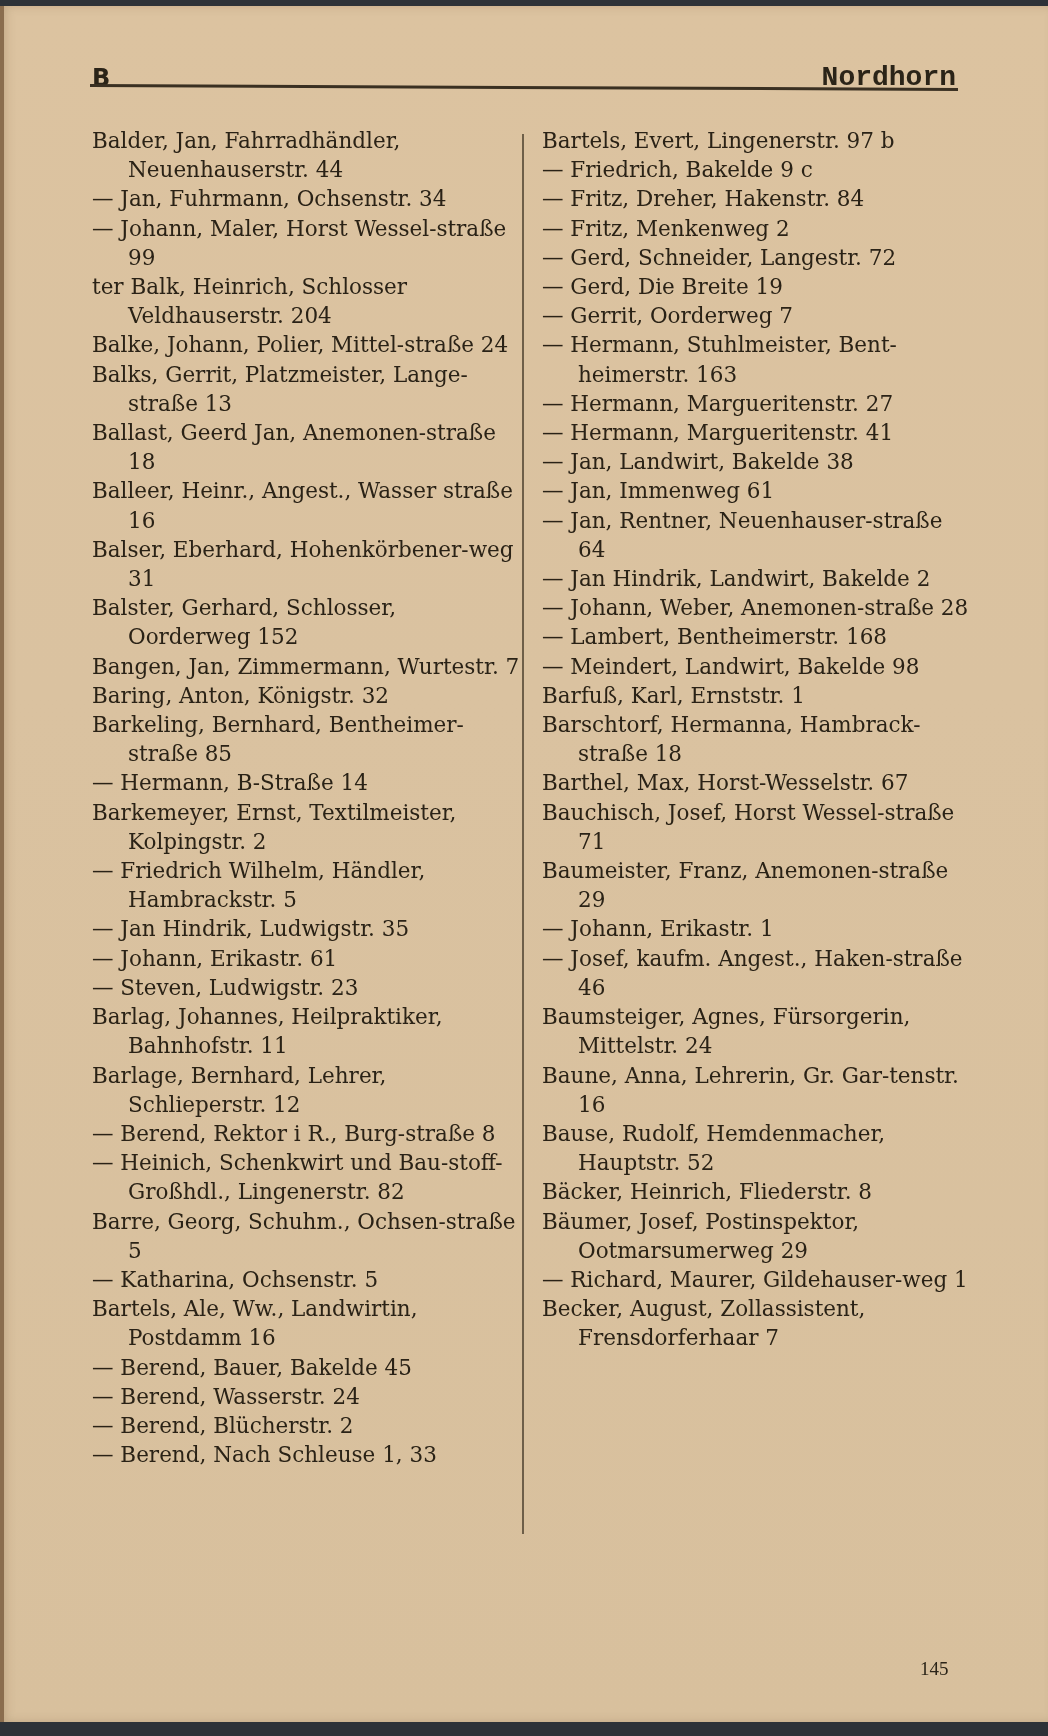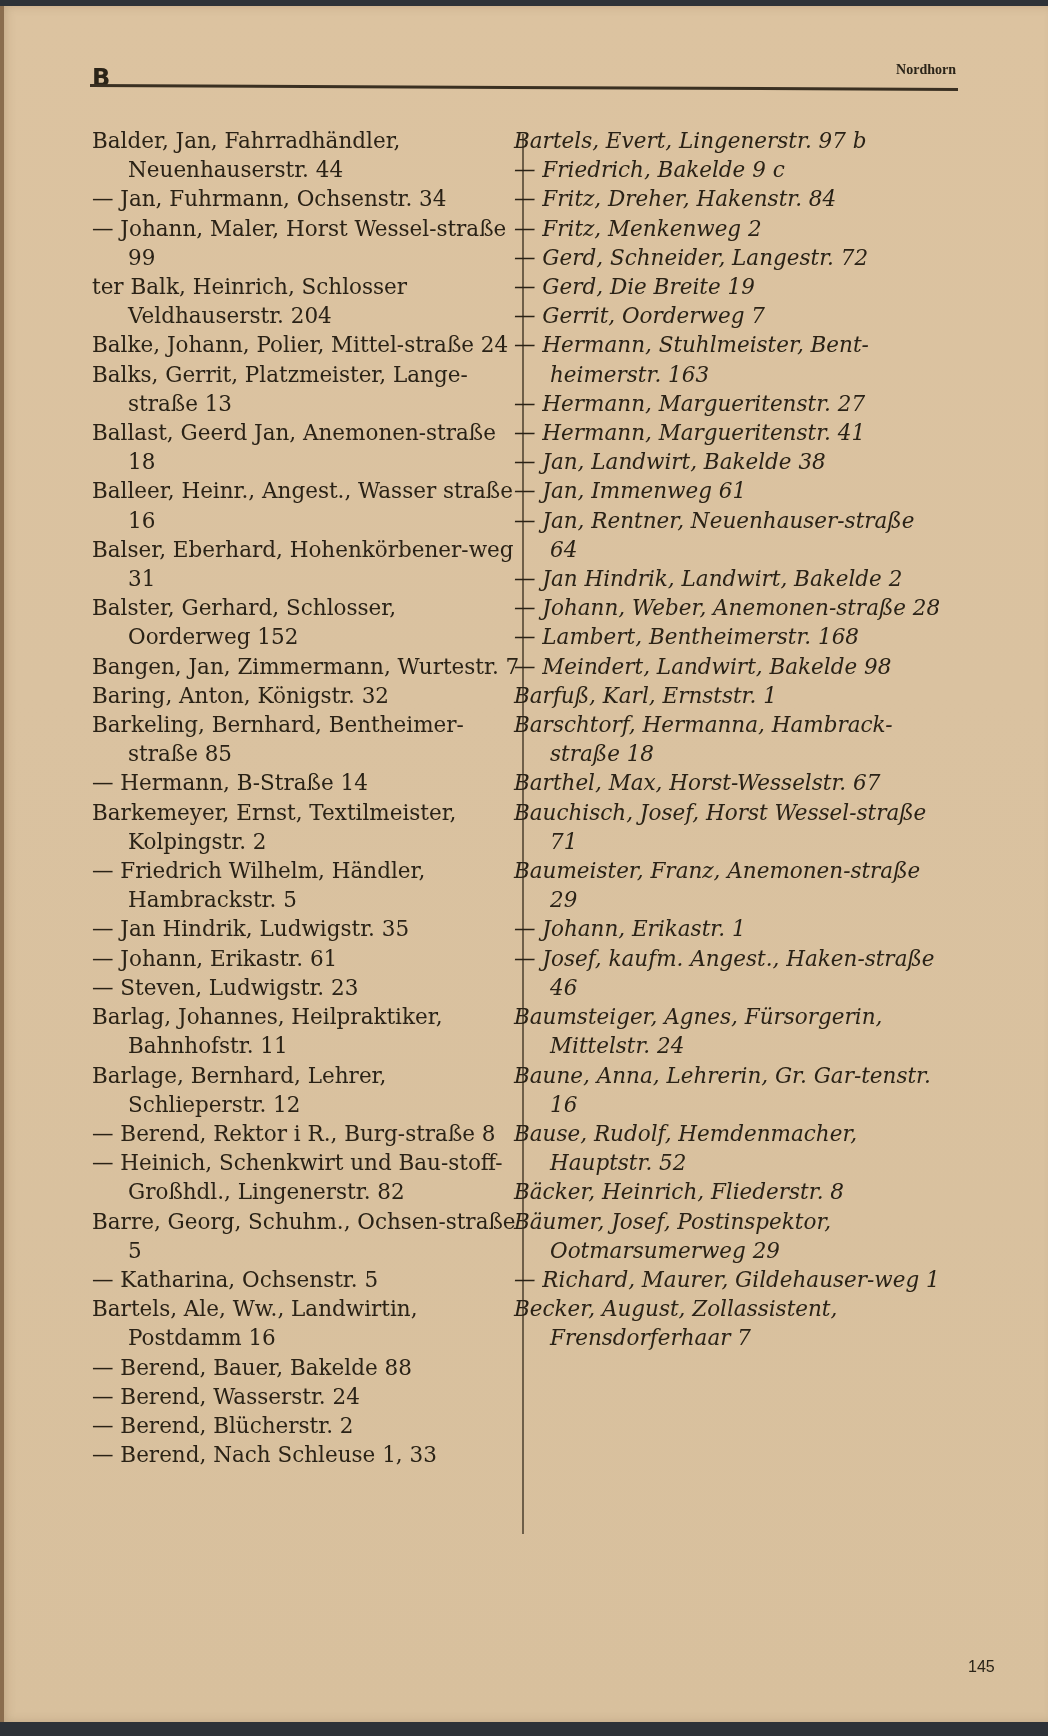--- a/index.html
+++ b/index.html
@@ -18,41 +18,41 @@
   .page::before {
     content: ""; position: absolute; left: 0; top: 0; width: 4px; height: 100%;
     background: #8a6d4e;
   }
   .header-letter {
     position: absolute; left: 92px; top: 58px;
     font-family: "DejaVu Sans", sans-serif; font-weight: bold; font-size: 24px; color: #2b2418;
   }
   .header-city {
     position: absolute; right: 92px; top: 56px;
-    font-family: Liberation Serif, serif; font-weight: bold; font-size: 14px; color: #2b2418;
+    font-family: Liberation Mono, monospace; font-weight: bold; font-size: 28px; color: #2b2418;
   }
   .rule {
     position: absolute; left: 90px; top: 80px; width: 868px; height: 3px;
     background: #3a3022; transform: rotate(0.25deg);
   }
   .col-divider {
     position: absolute; left: 522px; top: 128px; width: 2px; height: 1400px;
     background: #4a3e2c; opacity: 0.75;
   }
   .column { position: absolute; top: 120px; width: 430px; }
   .col-left { left: 92px; }
-  .col-right { left: 514px; font-style: italic; }
+  .col-right { left: 542px; }
   .entry {
     font-size: 21.5px; line-height: 29.2px; color: #2a2216;
     padding-left: 36px; text-indent: -36px;
     margin: 0;
   }
   .page-number {
-    position: absolute; left: 968px; top: 1652px;
-    font-family: Liberation Sans, sans-serif; font-size: 16px; color: #2b2418;
+    position: absolute; left: 920px; top: 1652px;
+    font-family: Liberation Serif, serif; font-size: 19px; color: #2b2418;
   }
 </style>
 </head>
 <body>
 
 <div class="page">
   <div class="header-letter">B</div>
   <div class="header-city">Nordhorn</div>
   <div class="rule"></div>
   <div class="col-divider"></div>
@@ -77,21 +77,21 @@
     <p class="entry">— Jan Hindrik, Ludwigstr. 35</p>
     <p class="entry">— Johann, Erikastr. 61</p>
     <p class="entry">— Steven, Ludwigstr. 23</p>
     <p class="entry">Barlag, Johannes, Heilpraktiker, Bahnhofstr. 11</p>
     <p class="entry">Barlage, Bernhard, Lehrer, Schlieperstr. 12</p>
     <p class="entry">— Berend, Rektor i R., Burg-straße 8</p>
     <p class="entry">— Heinich, Schenkwirt und Bau-stoff-Großhdl., Lingenerstr. 82</p>
     <p class="entry">Barre, Georg, Schuhm., Ochsen-straße 5</p>
     <p class="entry">— Katharina, Ochsenstr. 5</p>
     <p class="entry">Bartels, Ale, Ww., Landwirtin, Postdamm 16</p>
-    <p class="entry">— Berend, Bauer, Bakelde 88</p>
+    <p class="entry">— Berend, Bauer, Bakelde 45</p>
     <p class="entry">— Berend, Wasserstr. 24</p>
     <p class="entry">— Berend, Blücherstr. 2</p>
     <p class="entry">— Berend, Nach Schleuse 1, 33</p>
   </div>
 
   <div class="column col-right">
     <p class="entry">Bartels, Evert, Lingenerstr. 97 b</p>
     <p class="entry">— Friedrich, Bakelde 9 c</p>
     <p class="entry">— Fritz, Dreher, Hakenstr. 84</p>
     <p class="entry">— Fritz, Menkenweg 2</p>

